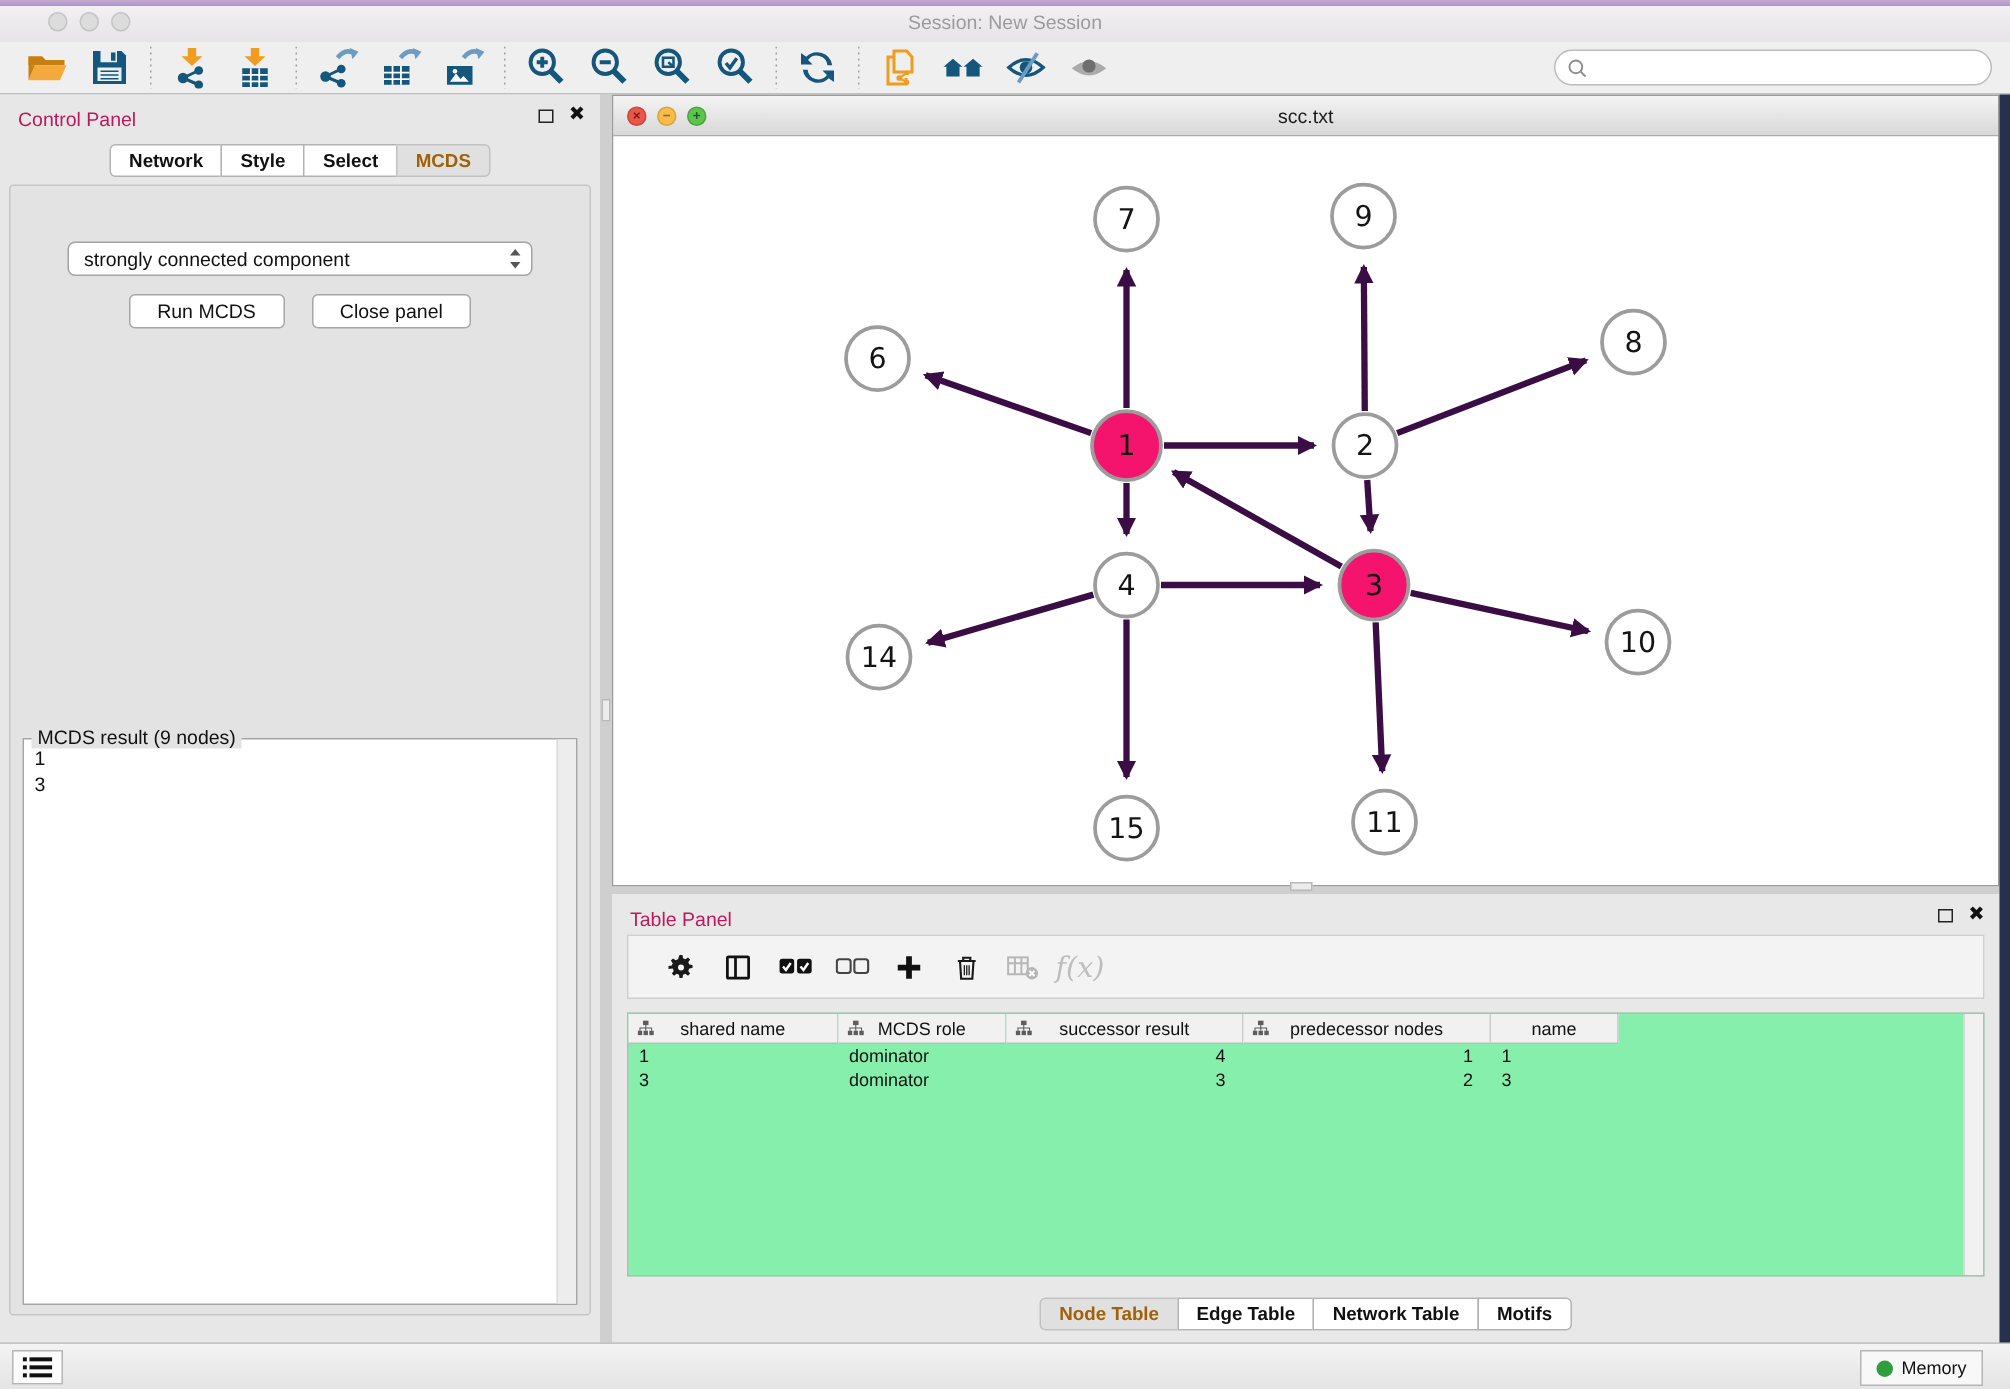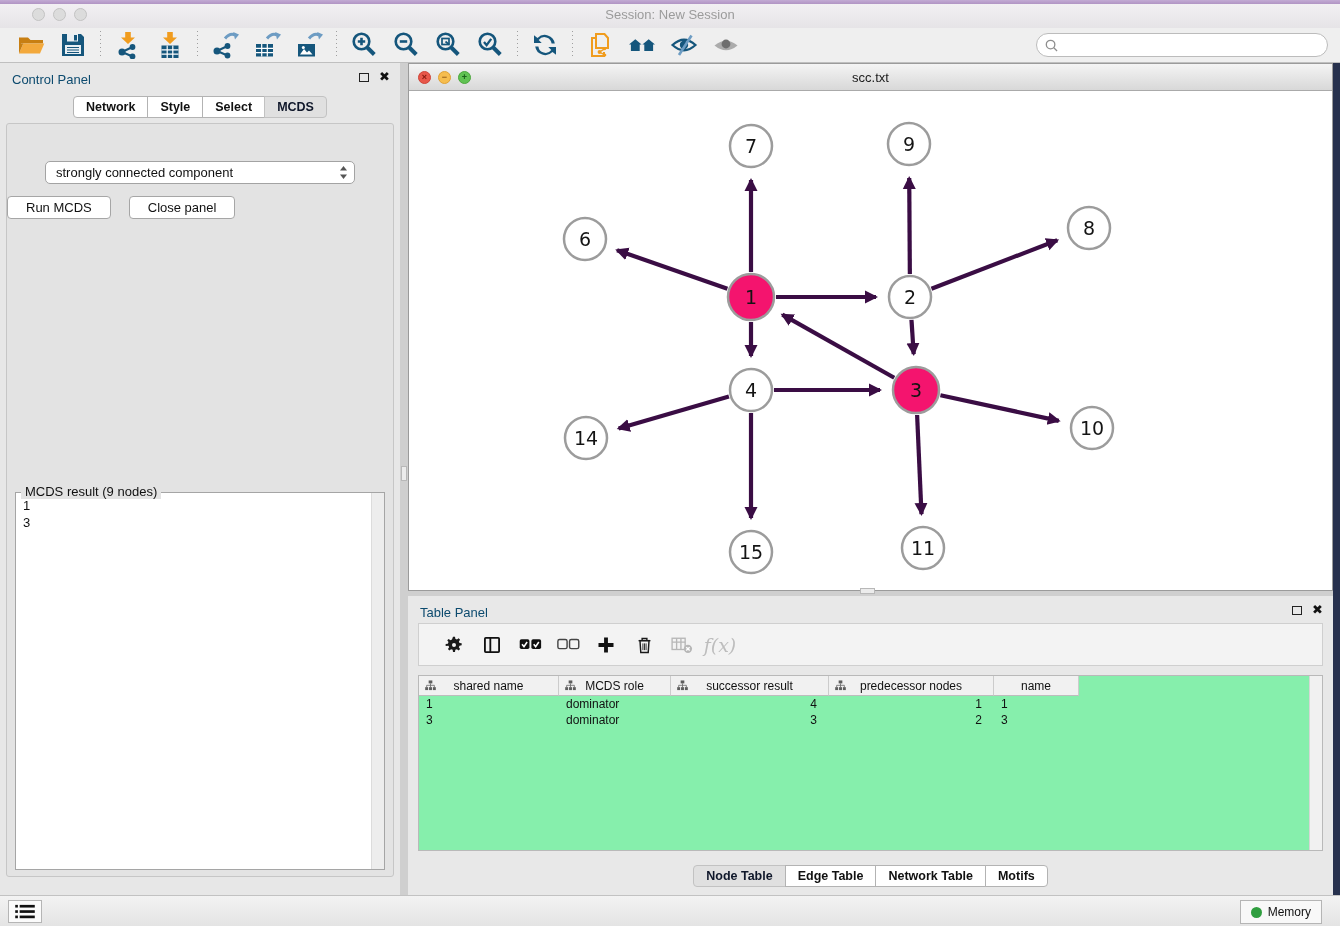--- a/index.html
+++ b/index.html
@@ -31,41 +31,41 @@
   .search-box svg { margin-left:8px; }
   .search-box input { border:none; outline:none; background:transparent; flex:1;
     font-size:12px; padding:0 8px 0 5px; font-family:"Liberation Sans",sans-serif; }
 
   
   .workspace { position:absolute; left:0; top:63px; width:1340px; height:832px; background:#cfcfcf; }
   .desktop-strip { position:absolute; left:1333px; top:0; width:7px; height:863px; background:#27314e; }
 
   
   .control-panel { position:absolute; left:0; top:0; width:400px; height:832px; background:#e7e7e7; }
-  .panel-title { position:absolute; left:12px; top:9px; font-size:13px; color:#0c4a6e; }
+  .panel-title { position:absolute; left:12px; top:9px; font-size:13px; color:#be185d; }
   .panel-ctrls { position:absolute; right:10px; top:9px; display:flex; gap:10px; align-items:center; }
   .float-ic { width:10px; height:9px; border:1.5px solid #222; display:inline-block; }
   .close-ic { font-size:13px; font-weight:bold; color:#111; line-height:10px; font-family:"DejaVu Sans",sans-serif; }
 
   .tabs-row { position:absolute; left:0; right:0; display:flex; justify-content:center; }
   .cp-tabs { top:33px; }
   .tab { background:#fff; border:1px solid #b3b3b3; margin-left:-1px; padding:3px 12px;
     font-size:12.5px; font-weight:bold; color:#111; line-height:14px; cursor:default; }
   .tab:first-child { border-radius:4px 0 0 4px; margin-left:0; }
   .tab:last-child { border-radius:0 4px 4px 0; }
-  .tab.tab-sel { background:#e0e0e0; color:#0f172a; border-color:#c2c2c2; }
+  .tab.tab-sel { background:#e0e0e0; color:#a16207; border-color:#c2c2c2; }
 
   .cp-content { position:absolute; left:6px; right:6px; top:60px; bottom:18px;
     background:#e3e3e3; border:1px solid #c6c6c6; border-radius:3px; }
   .opt-label { position:absolute; top:14px; left:0; right:0; text-align:center; font-size:13px; color:#111; }
   .opt-select { position:absolute; top:37px; left:38px; right:38px; height:23px; background:#fff;
     border:1px solid #a3a3a3; border-radius:5px; display:flex; align-items:center; font-size:13px; color:#111; }
   .opt-select .sel-text { flex:1; padding-left:10px; }
   .opt-select svg { margin-right:6px; }
-  .btn-row { position:absolute; top:72px; left:0; right:0; display:flex; justify-content:flex-start; gap:18px; }
+  .btn-row { position:absolute; top:72px; left:0; right:0; display:flex; justify-content:center; gap:18px; }
   .push-btn { background:#fff; border:1px solid #a6a6a6; border-radius:4px; height:23px;
     padding:0 18px; font-size:13px; color:#111; line-height:21px; cursor:default; }
 
   .result-group { position:absolute; left:8px; right:8px; top:368px; bottom:6px; }
   .result-label { position:absolute; top:-8px; left:6px; background:#e3e3e3; padding:0 4px;
     font-size:13px; color:#111; z-index:2; }
   .result-box { position:absolute; inset:0; border:1px solid #a5a5a5; background:#fff; }
   .result-text { position:absolute; left:0; top:0; right:14px; bottom:0; padding:4px 7px;
     font-size:13px; line-height:17px; color:#111; }
   .result-scroll { position:absolute; right:0; top:0; bottom:0; width:13px; background:#ededed; border-left:1px solid #dcdcdc; }

